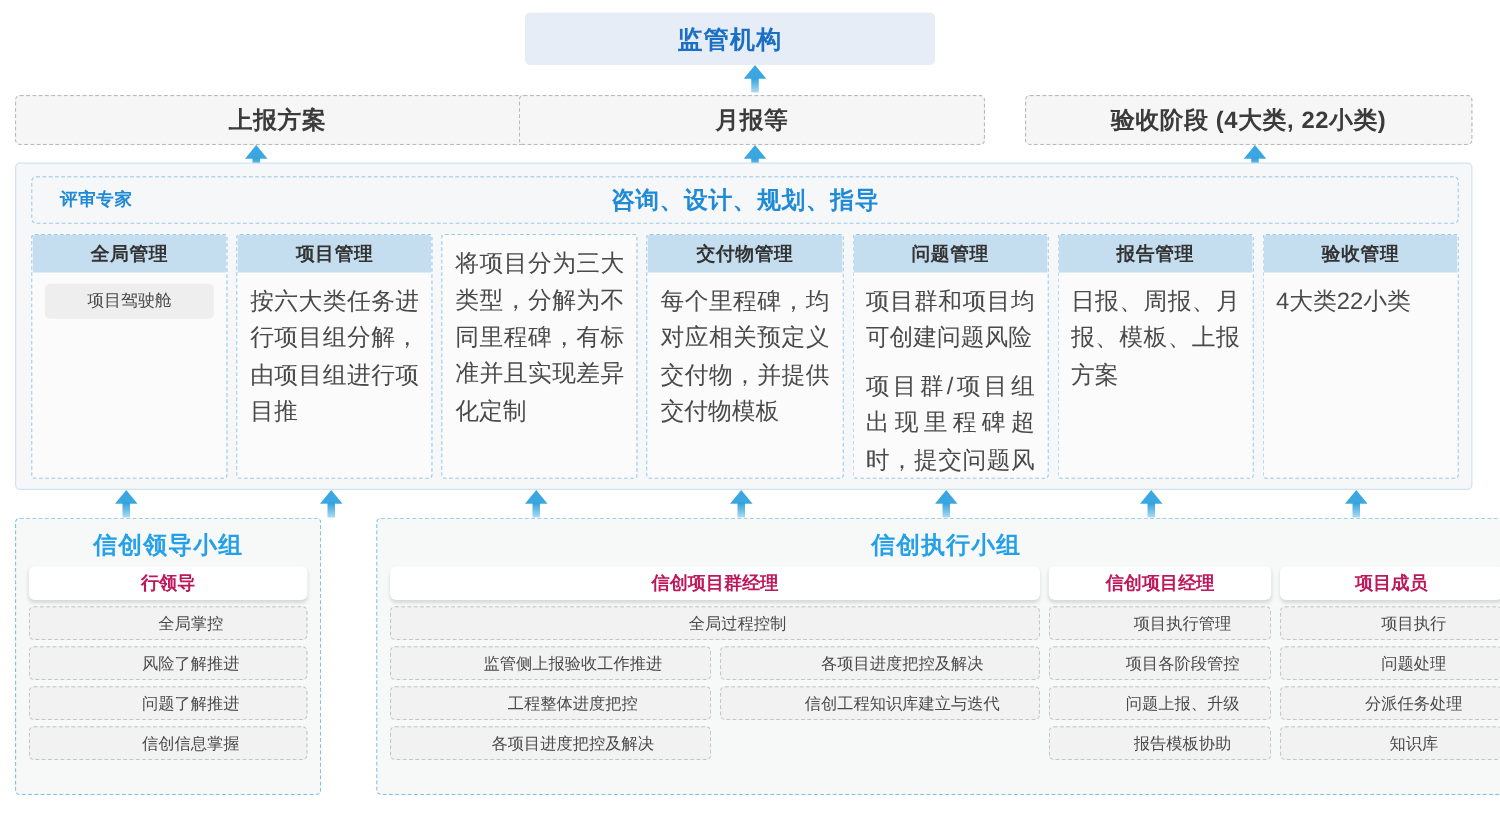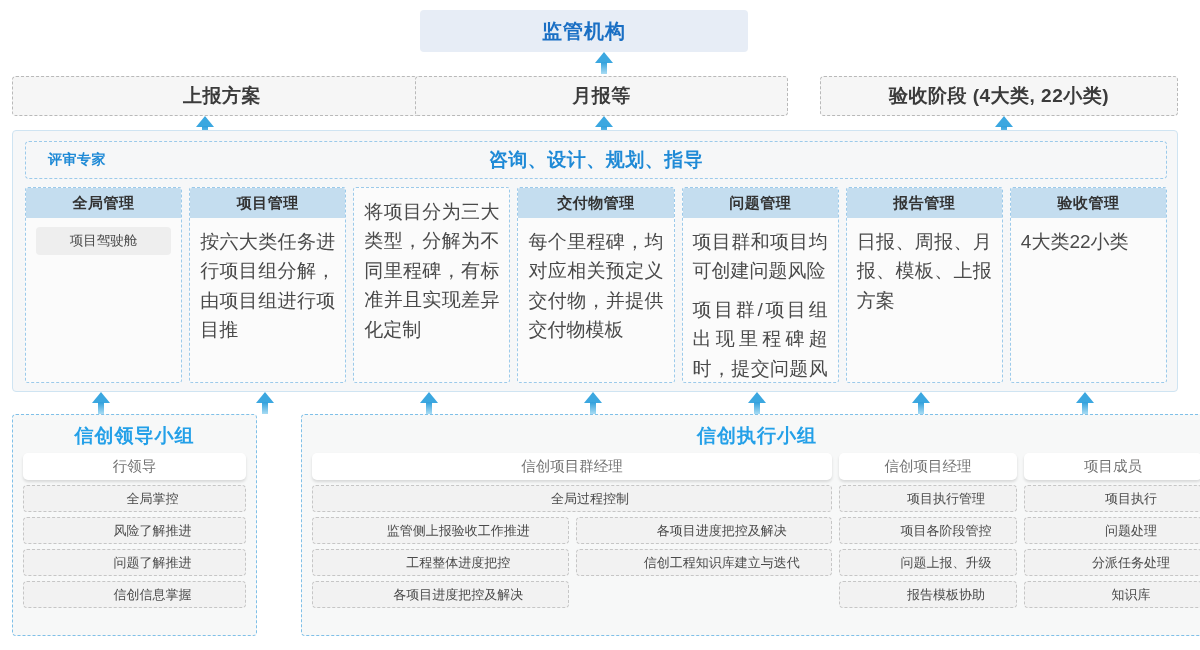--- a/index.html
+++ b/index.html
@@ -143,21 +143,21 @@
     color: #24a0e8;
     font-size: 19px; font-weight: bold;
     letter-spacing: 1px;
     padding-top: 8px;
   }
   .role-head {
     background: #ffffff;
     border-radius: 5px;
     height: 27px;
     display: flex; align-items: center; justify-content: center;
-    font-size: 14.5px; font-weight: normal; color: #737373;
+    font-size: 14.5px; font-weight: bold; color: #be185d;
     box-shadow: 0 2px 3px rgba(0,0,0,.13);
   }
   .task {
     border: 1px dashed #c6c6c6;
     border-radius: 4px;
     background: #f2f2f2;
     height: 27px;
     display: flex; align-items: center; justify-content: center;
     font-size: 13px; color: #4a4a4a;
     white-space: nowrap;

